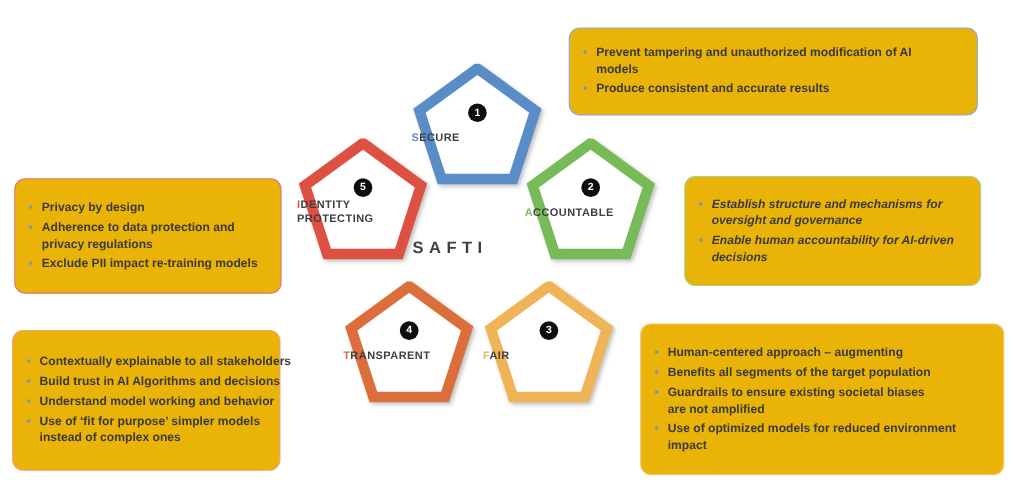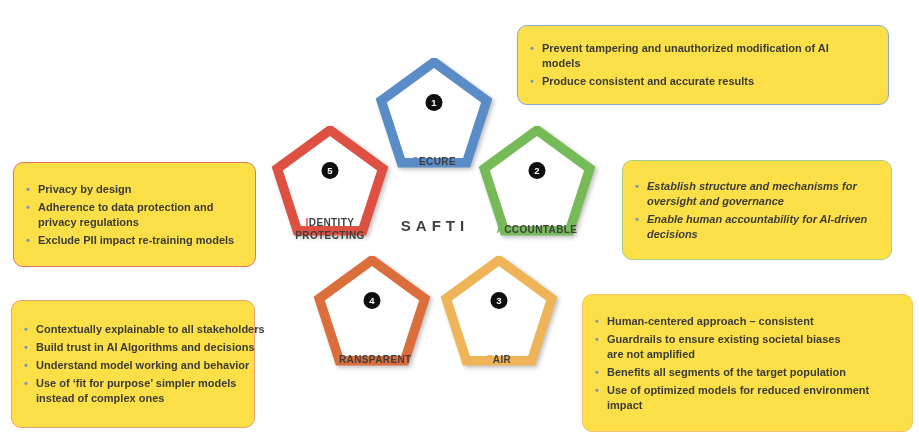--- a/index.html
+++ b/index.html
@@ -10,32 +10,32 @@
   
   .pentagon{position:absolute;width:120px;height:115px;}
   .pshape{width:100%;height:100%;filter:drop-shadow(2px 2.5px 2px rgba(110,110,110,.45));}
   .pshape polygon{stroke-width:8;stroke-linejoin:miter;}
   .badge{
     position:absolute;top:36px;left:50%;transform:translateX(-50%);
     width:17px;height:17px;border-radius:50%;background:#0e0e0e;color:#ffffff;
     font-size:9.5px;font-weight:bold;line-height:17px;text-align:center;
   }
   .plabel{
-    position:absolute;top:61px;left:0;width:100%;text-align:center;
-    font-size:10px;font-weight:bold;letter-spacing:.4px;color:#3f3f3f;line-height:13px;margin-top:36px;
+    position:absolute;top:61px;left:0;width:100%;
+    font-size:10px;font-weight:bold;letter-spacing:.4px;color:#3f3f3f;line-height:13px;
   }
   .plabel.two-line{top:54px;}
   
   .center-title{
-    position:absolute;left:375px;top:217px;width:120px;text-align:center;
+    position:absolute;left:375px;top:217px;width:120px;
     font-size:15px;font-weight:bold;letter-spacing:5px;color:#3f3f3f;
   }
   
   .callout{
-    position:absolute;box-sizing:border-box;background:#fde047;
+    position:absolute;box-sizing:border-box;background:#eab308;
     border:1.6px solid #999;border-radius:10px;
     display:flex;flex-direction:column;justify-content:center;
     padding:8px 10px;
   }
   .callout ul{list-style:none;margin:0;padding:0;}
   .callout li{
     position:relative;padding-left:14px;margin:0 0 3px 0;
     font-size:11px;font-weight:bold;line-height:15px;color:#3b3b3b;
     white-space:pre;
   }
@@ -114,24 +114,24 @@
     <ul>
       <li>Establish structure and mechanisms for
 oversight and governance</li>
       <li>Enable human accountability for AI-driven
 decisions</li>
     </ul>
   </div>
 
   <div class="callout" style="left: 582px; top: 294px; width: 331px; height: 138px; border-color: rgb(242, 194, 107); --bullet-color: #7E96B6;">
     <ul>
-      <li>Human-centered approach – consistent</li>
+      <li>Human-centered approach – augmenting</li>
+      <li>Benefits all segments of the target population</li>
       <li>Guardrails to ensure existing societal biases
 are not amplified</li>
-      <li>Benefits all segments of the target population</li>
       <li>Use of optimized models for reduced environment
 impact</li>
     </ul>
   </div>
 
   <div class="callout" style="left: 13px; top: 162px; width: 243px; height: 105px; border-color: rgb(224, 116, 106); --bullet-color: #7E96B6;">
     <ul>
       <li>Privacy by design</li>
       <li>Adherence to data protection and
 privacy regulations</li>

